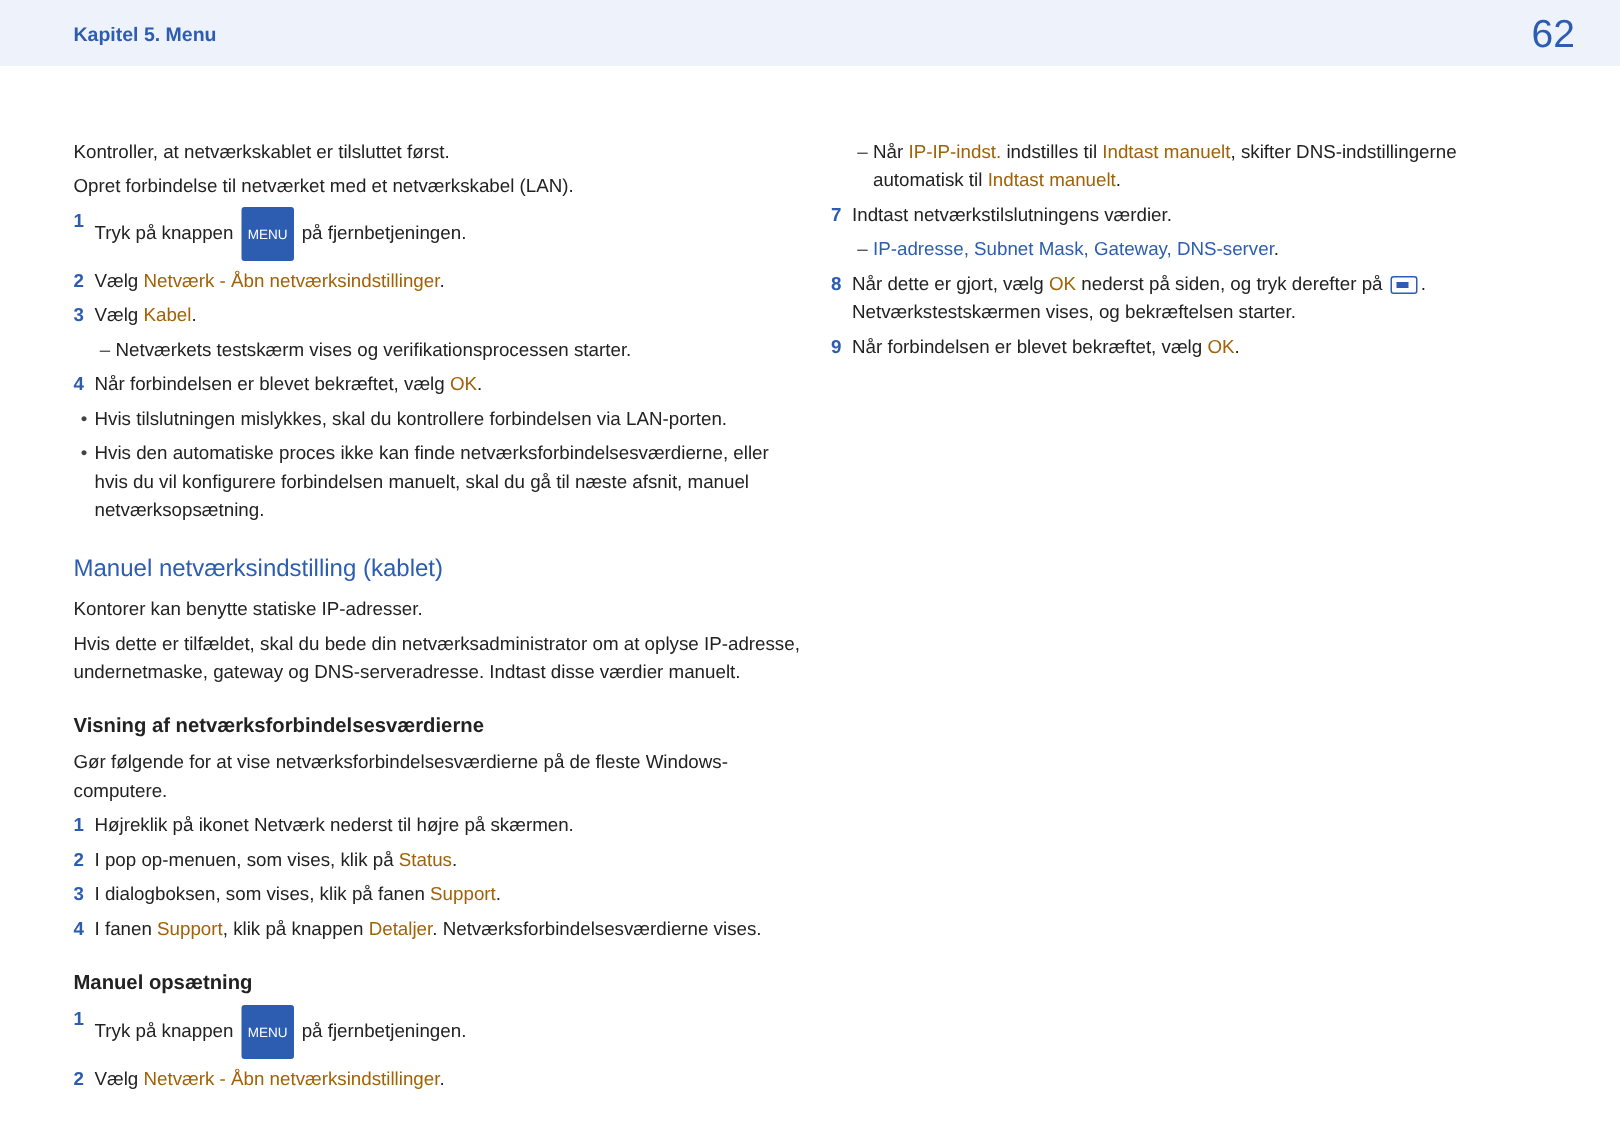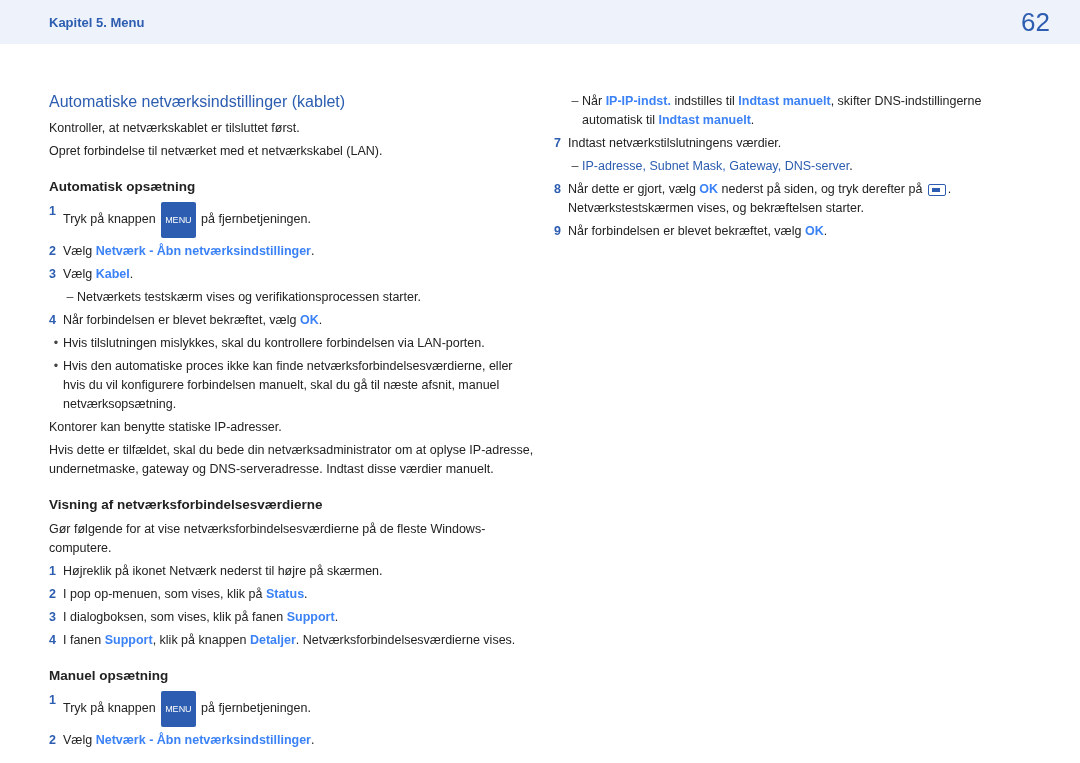--- a/index.html
+++ b/index.html
@@ -64,21 +64,21 @@
     font-weight: bold;
     text-align: left;
   }
   .ol-body { flex: 1; }
   .dash-row { display:flex; margin:0 0 4px 0; padding-left:14px; }
   .dash-mark { flex:0 0 14px; color:#444; text-align:center; }
   .dash-body { flex:1; }
   .bul-row { display:flex; margin:0 0 4px 0; }
   .bul-mark { flex:0 0 14px; color:#444; text-align:center; }
   .bul-body { flex:1; }
-  .hl { color: #3b82f6; font-weight: bold; }       
+  .hl { color: #a16207; }       
   .link { color: #2c5db0; text-align: right; }     
   .menu-chip {
     display:inline-block;
     background:#2c5db0;
     color:#fff;
     font-size:9px;
     font-weight:normal;
     padding:12px 4px;
     border-radius:2px;
     line-height:12px;
@@ -108,25 +108,23 @@
 
 <div class="header">
   <span class="chapter">Kapitel 5. Menu</span>
   <span class="page-num">62</span>
 </div>
 
 <div class="body-area">
 
   <div class="col">
 
-    <h2 class="sec">Automatiske netværksindstillinger (kablet)</h2>
     <p class="text">Kontroller, at netværkskablet er tilsluttet først.</p>
     <p class="text">Opret forbindelse til netværket med et netværkskabel (LAN).</p>
 
-    <h3 class="subsec">Automatisk opsætning</h3>
 
     <div class="ol-row">
       <div class="ol-num">1</div>
       <div class="ol-body">
         <span>Tryk på knappen </span><span class="menu-chip">MENU</span><span> på fjernbetjeningen.</span>
       </div>
     </div>
     <div class="ol-row">
       <div class="ol-num">2</div>
       <div class="ol-body">
@@ -151,20 +149,21 @@
     </div>
     <div class="bul-row">
       <div class="bul-mark">•</div>
       <div class="bul-body">Hvis tilslutningen mislykkes, skal du kontrollere forbindelsen via LAN-porten.</div>
     </div>
     <div class="bul-row">
       <div class="bul-mark">•</div>
       <div class="bul-body">Hvis den automatiske proces ikke kan finde netværksforbindelsesværdierne, eller hvis du vil konfigurere forbindelsen manuelt, skal du gå til næste afsnit, manuel netværksopsætning.</div>
     </div>
 
+    <h2 class="sec" style="margin-top:20px;">Manuel netværksindstilling (kablet)</h2>
     <p class="text">Kontorer kan benytte statiske IP-adresser.</p>
     <p class="text">Hvis dette er tilfældet, skal du bede din netværksadministrator om at oplyse IP-adresse, undernetmaske, gateway og DNS-serveradresse. Indtast disse værdier manuelt.</p>
 
     <h3 class="subsec">Visning af netværksforbindelsesværdierne</h3>
     <p class="text">Gør følgende for at vise netværksforbindelsesværdierne på de fleste Windows-computere.</p>
 
     <div class="ol-row">
       <div class="ol-num">1</div>
       <div class="ol-body">Højreklik på ikonet Netværk nederst til højre på skærmen.</div>
     </div>

